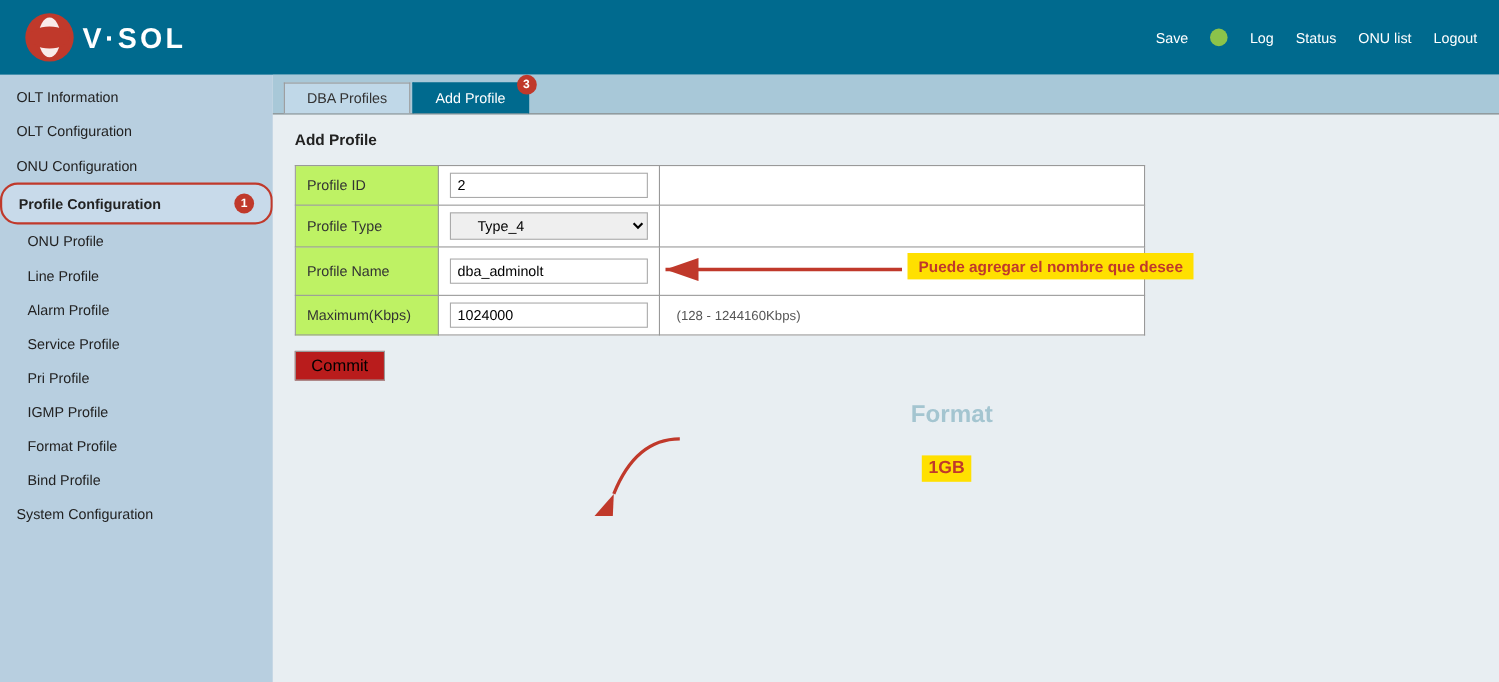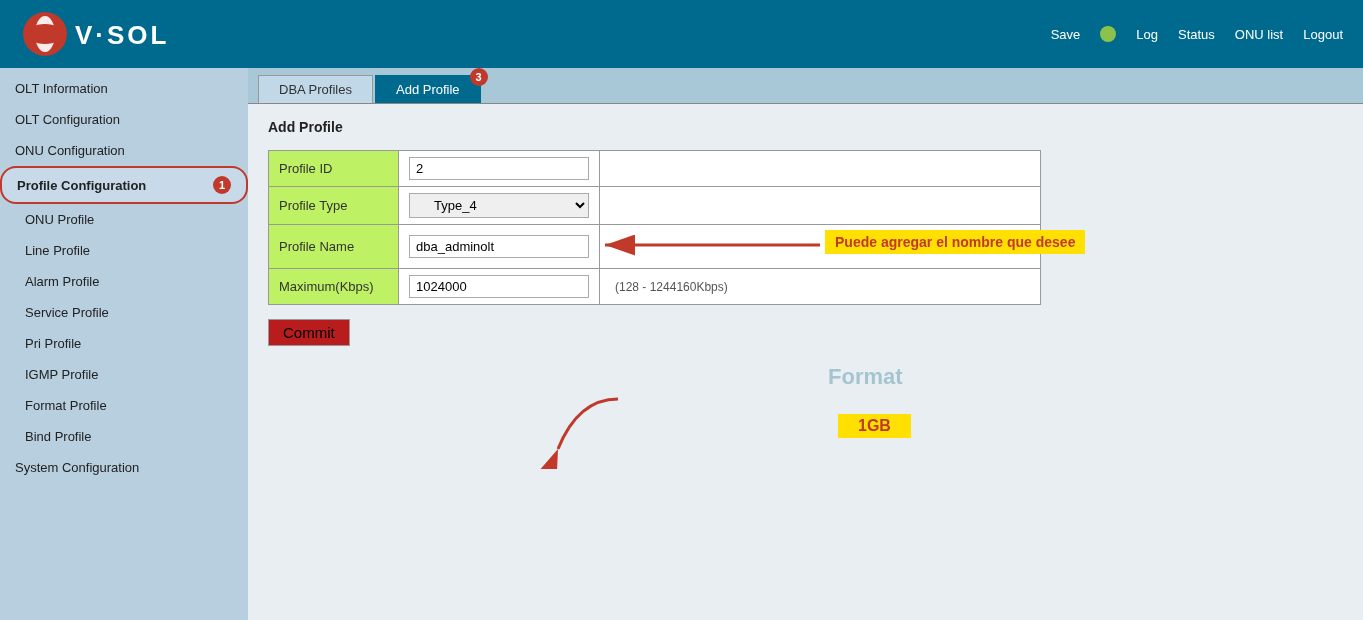--- a/index.html
+++ b/index.html
@@ -189,21 +189,21 @@
 
     
     .badge-1gb {
       position: absolute;
       top: 310px;
       left: 590px;
       background: #ffe000;
       color: #c0392b;
       font-weight: bold;
       font-size: 16px;
-      padding: 3px 20px;
+      padding: 3px 6px;
       border: none;
     }
 
     
     .num-badge {
       display: inline-flex;
       align-items: center;
       justify-content: center;
       background: #c0392b;
       color: white;

